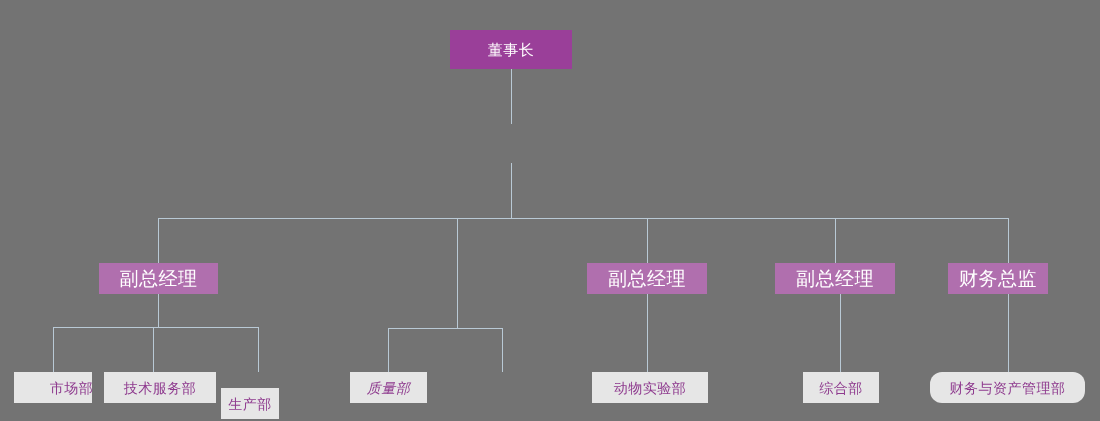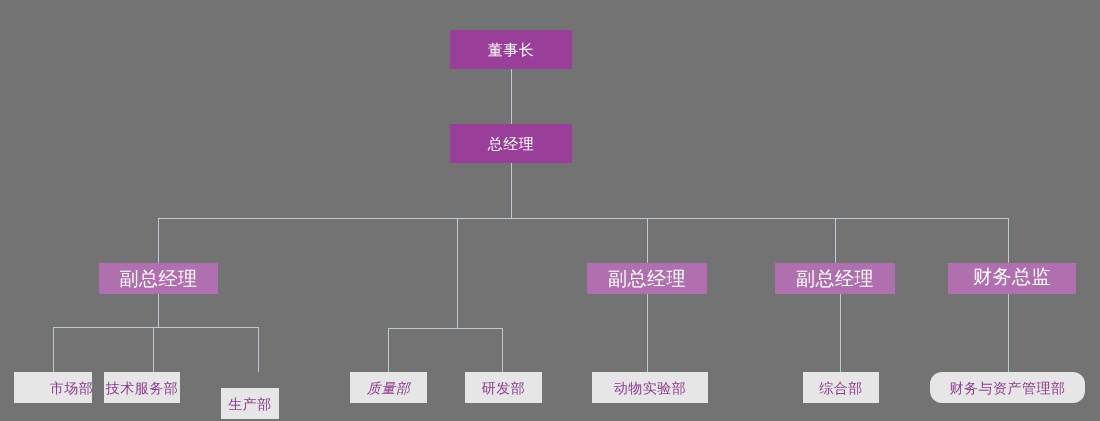--- a/index.html
+++ b/index.html
@@ -81,29 +81,27 @@
   <div class="edge v" style="left:502px; top:328px; height:44px;"></div>
 
   <div class="edge v" style="left:647px; top:294px; height:78px;"></div>
 
   <div class="edge v" style="left:840px; top:294px; height:78px;"></div>
 
   <div class="edge v" style="left:1008px; top:294px; height:78px;"></div>
 
   <div class="node level-top" style="left:450px; top:30px; width:122px;">董事长</div>
 
-  <div class="node level-top" style="left:450px; top:124px; width:122px;">总经理</div>
 
   <div class="node level-mid" style="left:99px; top:263px; width:119px;">副总经理</div>
   <div class="node level-mid" style="left:587px; top:263px; width:120px;">副总经理</div>
   <div class="node level-mid" style="left:775px; top:263px; width:120px;">副总经理</div>
-  <div class="node level-mid" style="left:948px; top:263px; width:128px;font-family:Liberation Mono, monospace;">财务总监</div>
+  <div class="node level-mid" style="left:948px; top:263px; width:100px;">财务总监</div>
 
   <div class="node level-leaf" style="left:14px; top:372px; width:78px;padding-left:37px;">市场部</div>
-  <div class="node level-leaf" style="left:104px; top:372px; width:76px;">技术服务部</div>
+  <div class="node level-leaf" style="left:104px; top:372px; width:112px;">技术服务部</div>
   <div class="node level-leaf" style="left:221px; top:388px; width:58px;">生产部</div>
   <div class="node level-leaf" style="left:350px; top:372px; width:77px;font-style:italic;">质量部</div>
-  <div class="node level-leaf" style="left:465px; top:372px; width:77px;">研发部</div>
   <div class="node level-leaf" style="left:592px; top:372px; width:116px;">动物实验部</div>
   <div class="node level-leaf" style="left:803px; top:372px; width:76px;">综合部</div>
   <div class="node level-leaf" style="left:930px; top:372px; width:155px;border-radius:12px;">财务与资产管理部</div>
 
 </div>
 
 </body></html>

